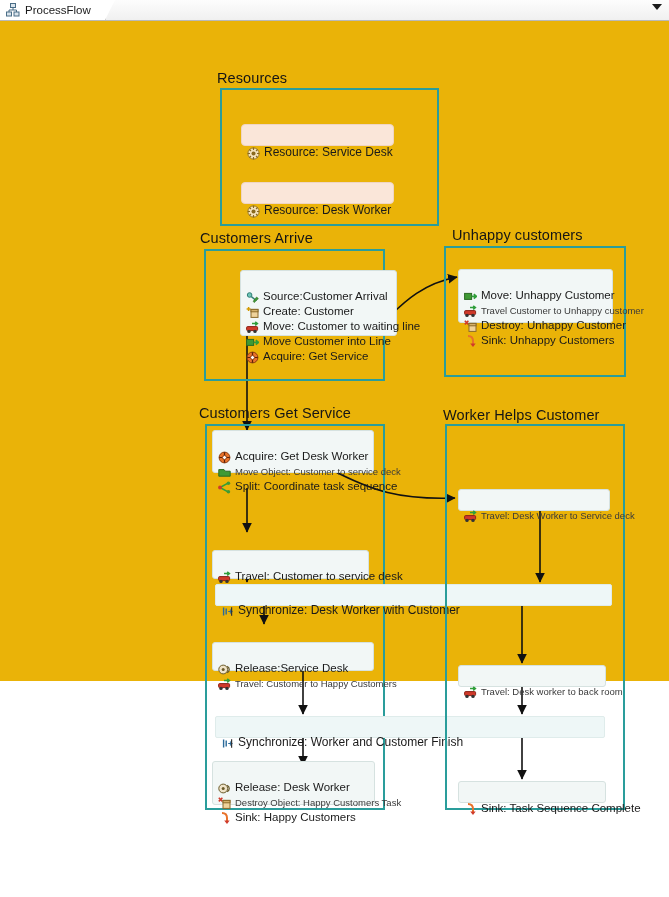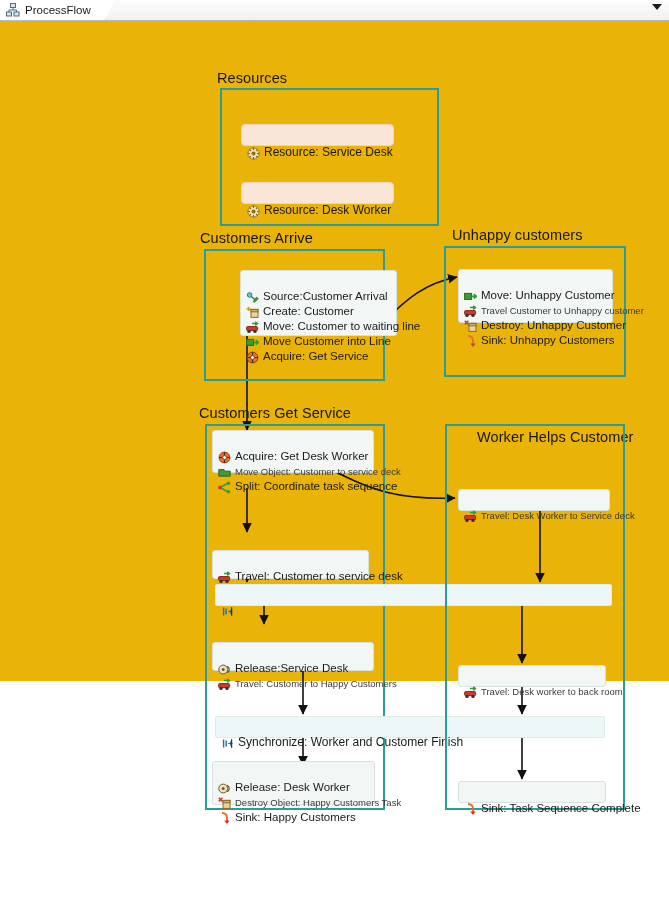--- a/index.html
+++ b/index.html
@@ -339,20 +339,21 @@
 
   <div class="block syncbar" style="left:215px;top:563px;width:397px;height:17px;">
     <div class="row big" style="height:15px;">
       <span class="ico">
         <svg viewBox="0 0 13 13" width="13" height="13">
           <path d="M2.6 2.6 L2.6 10.4 M5.2 3.6 L5.2 9.4" stroke="#2a6a9a" stroke-width="1.4"></path>
           <path d="M7.2 6.5 H10.6 M9 4.6 L11 6.5 L9 8.4" stroke="#2a6a9a" stroke-width="1.2" fill="none"></path>
           <path d="M10.6 2.2 L10.6 10.8" stroke="#333" stroke-width="1.2"></path>
         </svg>
       </span>
+      <span class="lbl">Synchronize: Desk Worker with Customer</span>
     </div>
   </div>
 
   <div class="block" style="left:212px;top:621px;width:162px;height:29px;">
     <div class="row">
       <span class="ico">
         <svg viewBox="0 0 13 13" width="13" height="13">
           <circle cx="5.2" cy="6.5" r="4.4" fill="#efe3c8" stroke="#6a5a2a"></circle>
           <circle cx="5.2" cy="6.5" r="1.5" fill="#6a5a2a"></circle>
           <path d="M9 3.4 C12 4.4 12 8.6 9 9.6" stroke="#6a5a2a" stroke-width="1.3" fill="none"></path>
@@ -411,21 +412,21 @@
       <span class="ico">
         <svg viewBox="0 0 13 13" width="13" height="13">
           <path d="M4 1 C7 1 9 3 9 6 L9 9" stroke="#e8722a" stroke-width="2" fill="none"></path>
           <path d="M6.2 8.4 L9 12 L11.6 8.4 z" fill="#d03a2a"></path>
         </svg>
       </span>
       <span class="lbl">Sink: Happy Customers</span>
     </div>
   </div>
 
-  <div class="grouptitle" style="left:443px;top:408px;margin-left:34px;">Worker Helps Customer</div>
+  <div class="grouptitle" style="left:443px;top:386px;">Worker Helps Customer</div>
   <div class="groupbox" style="left:445px;top:403px;width:180px;height:386px;"></div>
 
   <div class="block" style="left:458px;top:468px;width:152px;height:17px;">
     <div class="row sub" style="height:15px;">
       <span class="ico">
         <svg viewBox="0 0 13 13" width="13" height="13">
           <path d="M6 2.6 H11 M9.2 0.9 L11.4 2.6 L9.2 4.3" stroke="#2f9e3a" stroke-width="1.5" fill="none"></path>
           <rect x="0.6" y="5.6" width="11" height="4" rx="1" fill="#d03a2a" stroke="#8a2318"></rect>
           <circle cx="3" cy="10.4" r="1.7" fill="#333"></circle>
           <circle cx="9" cy="10.4" r="1.7" fill="#333"></circle>

